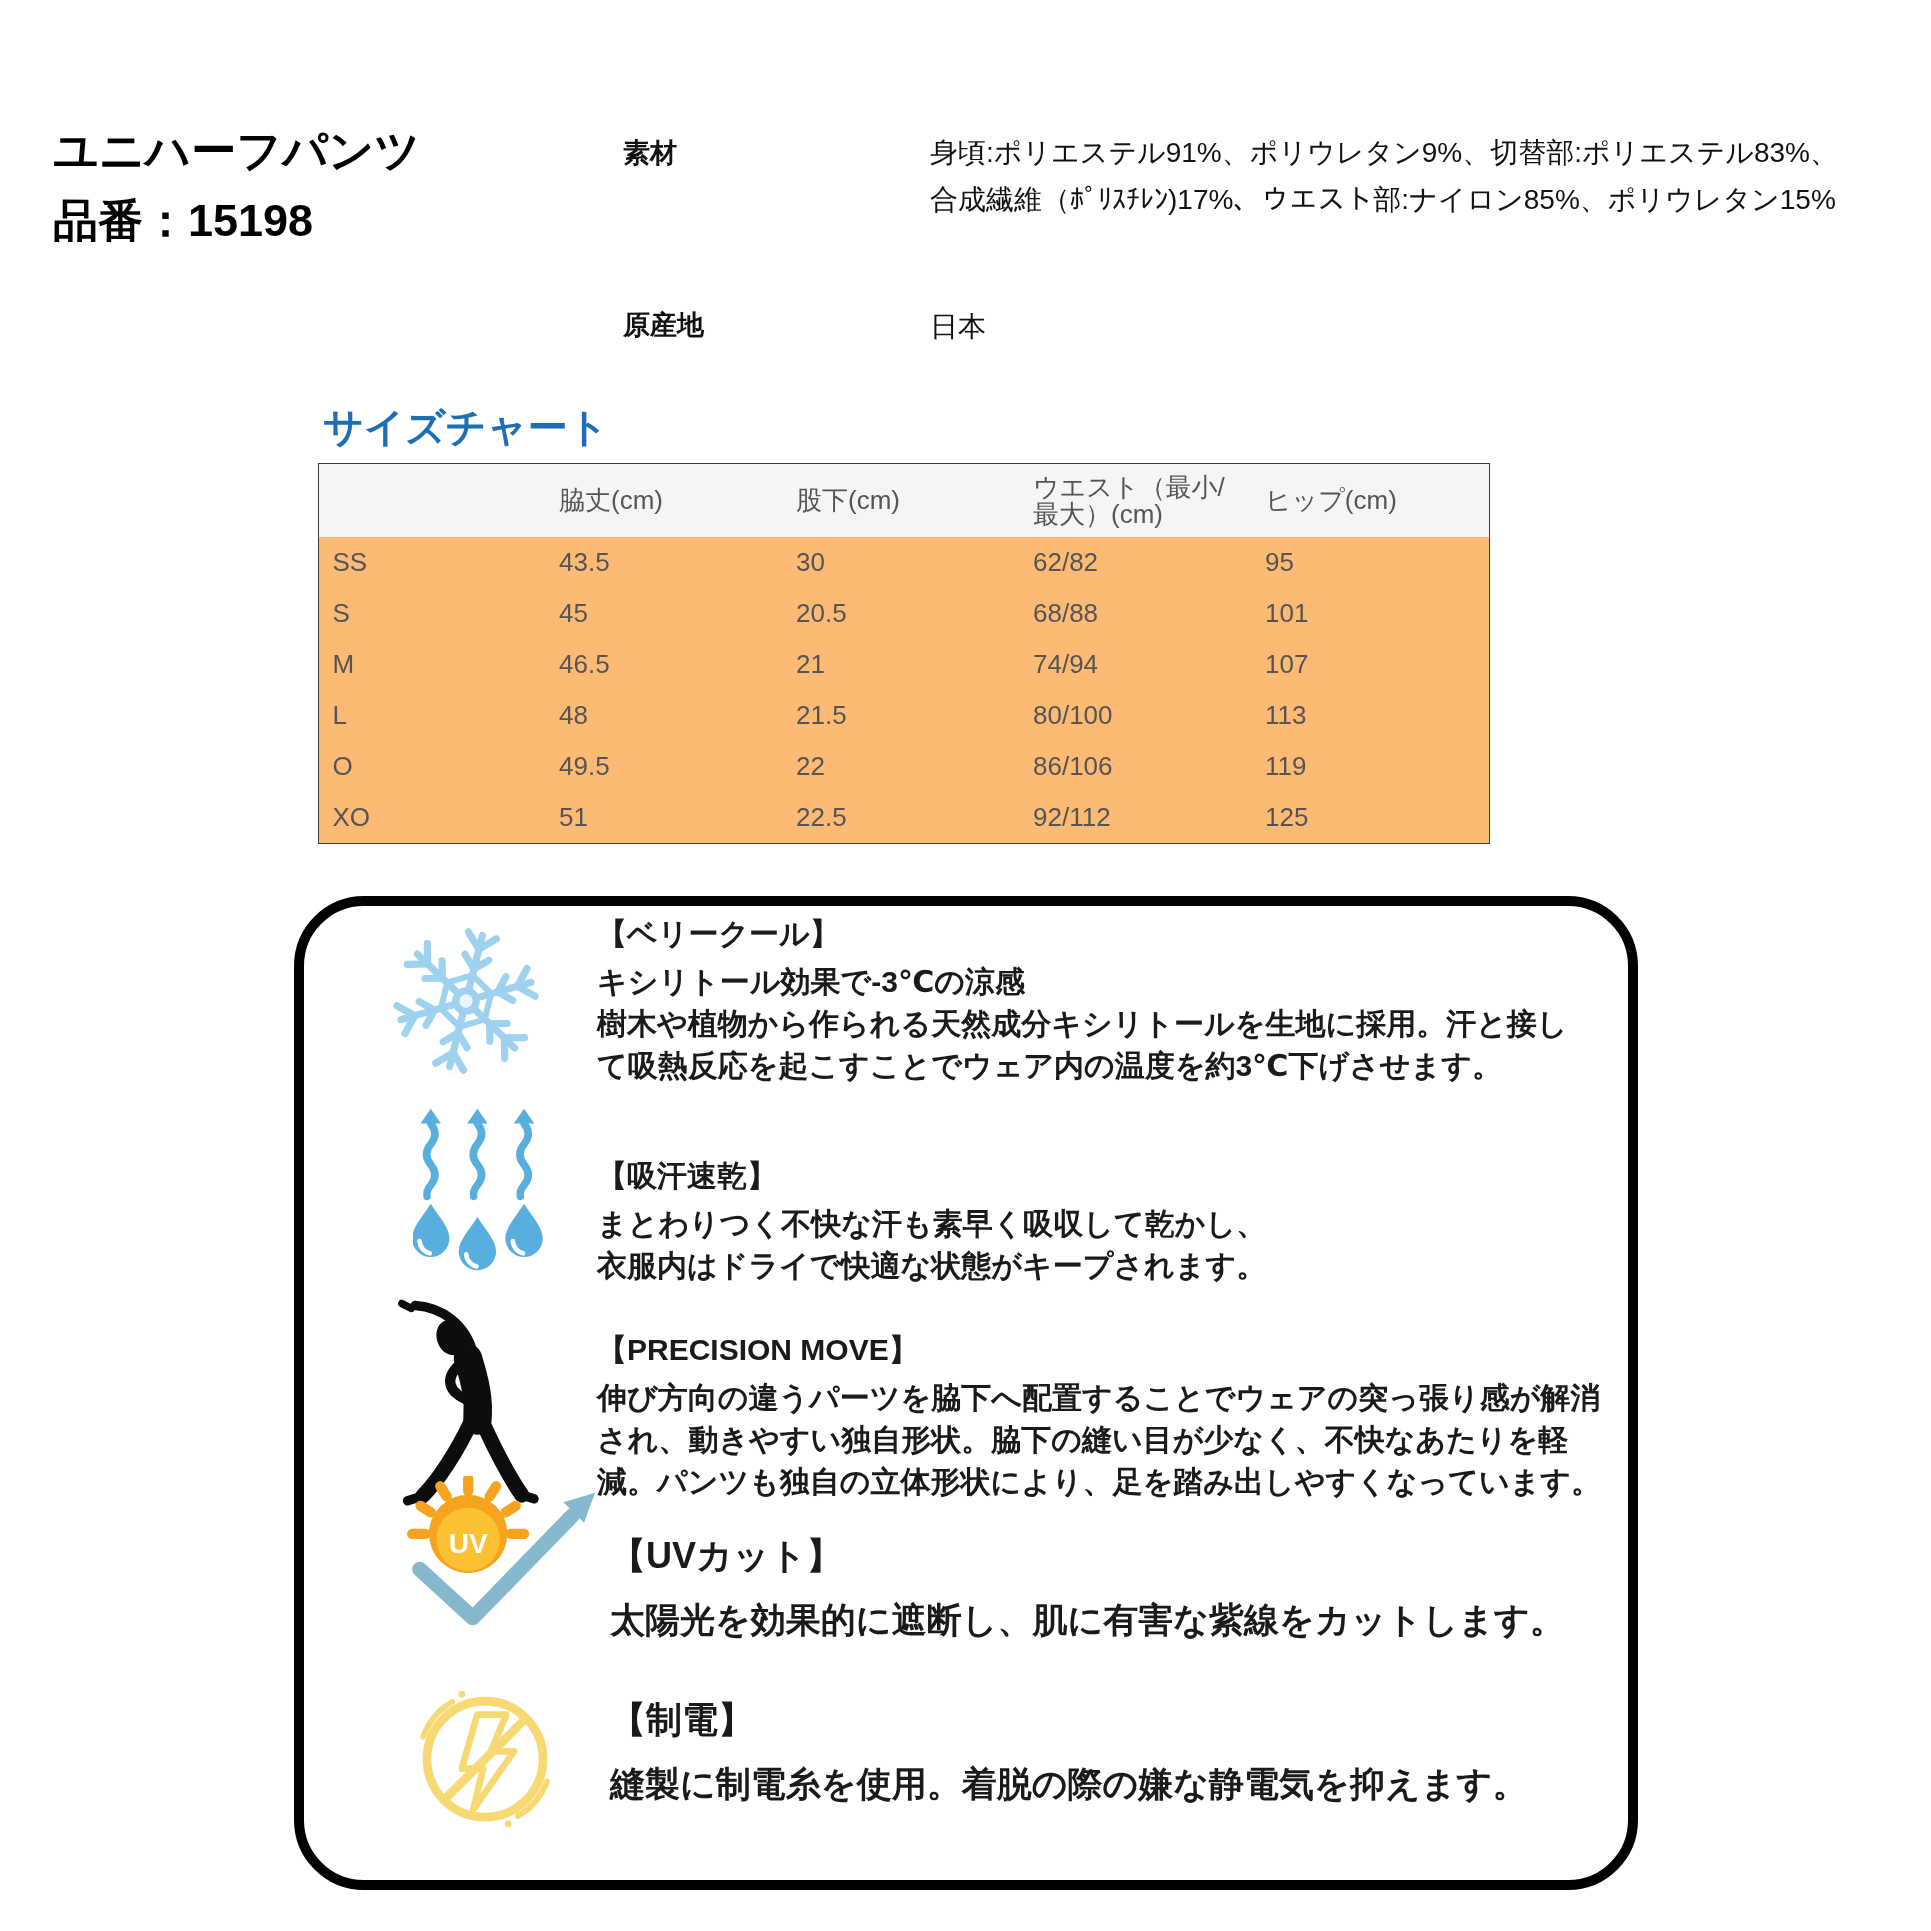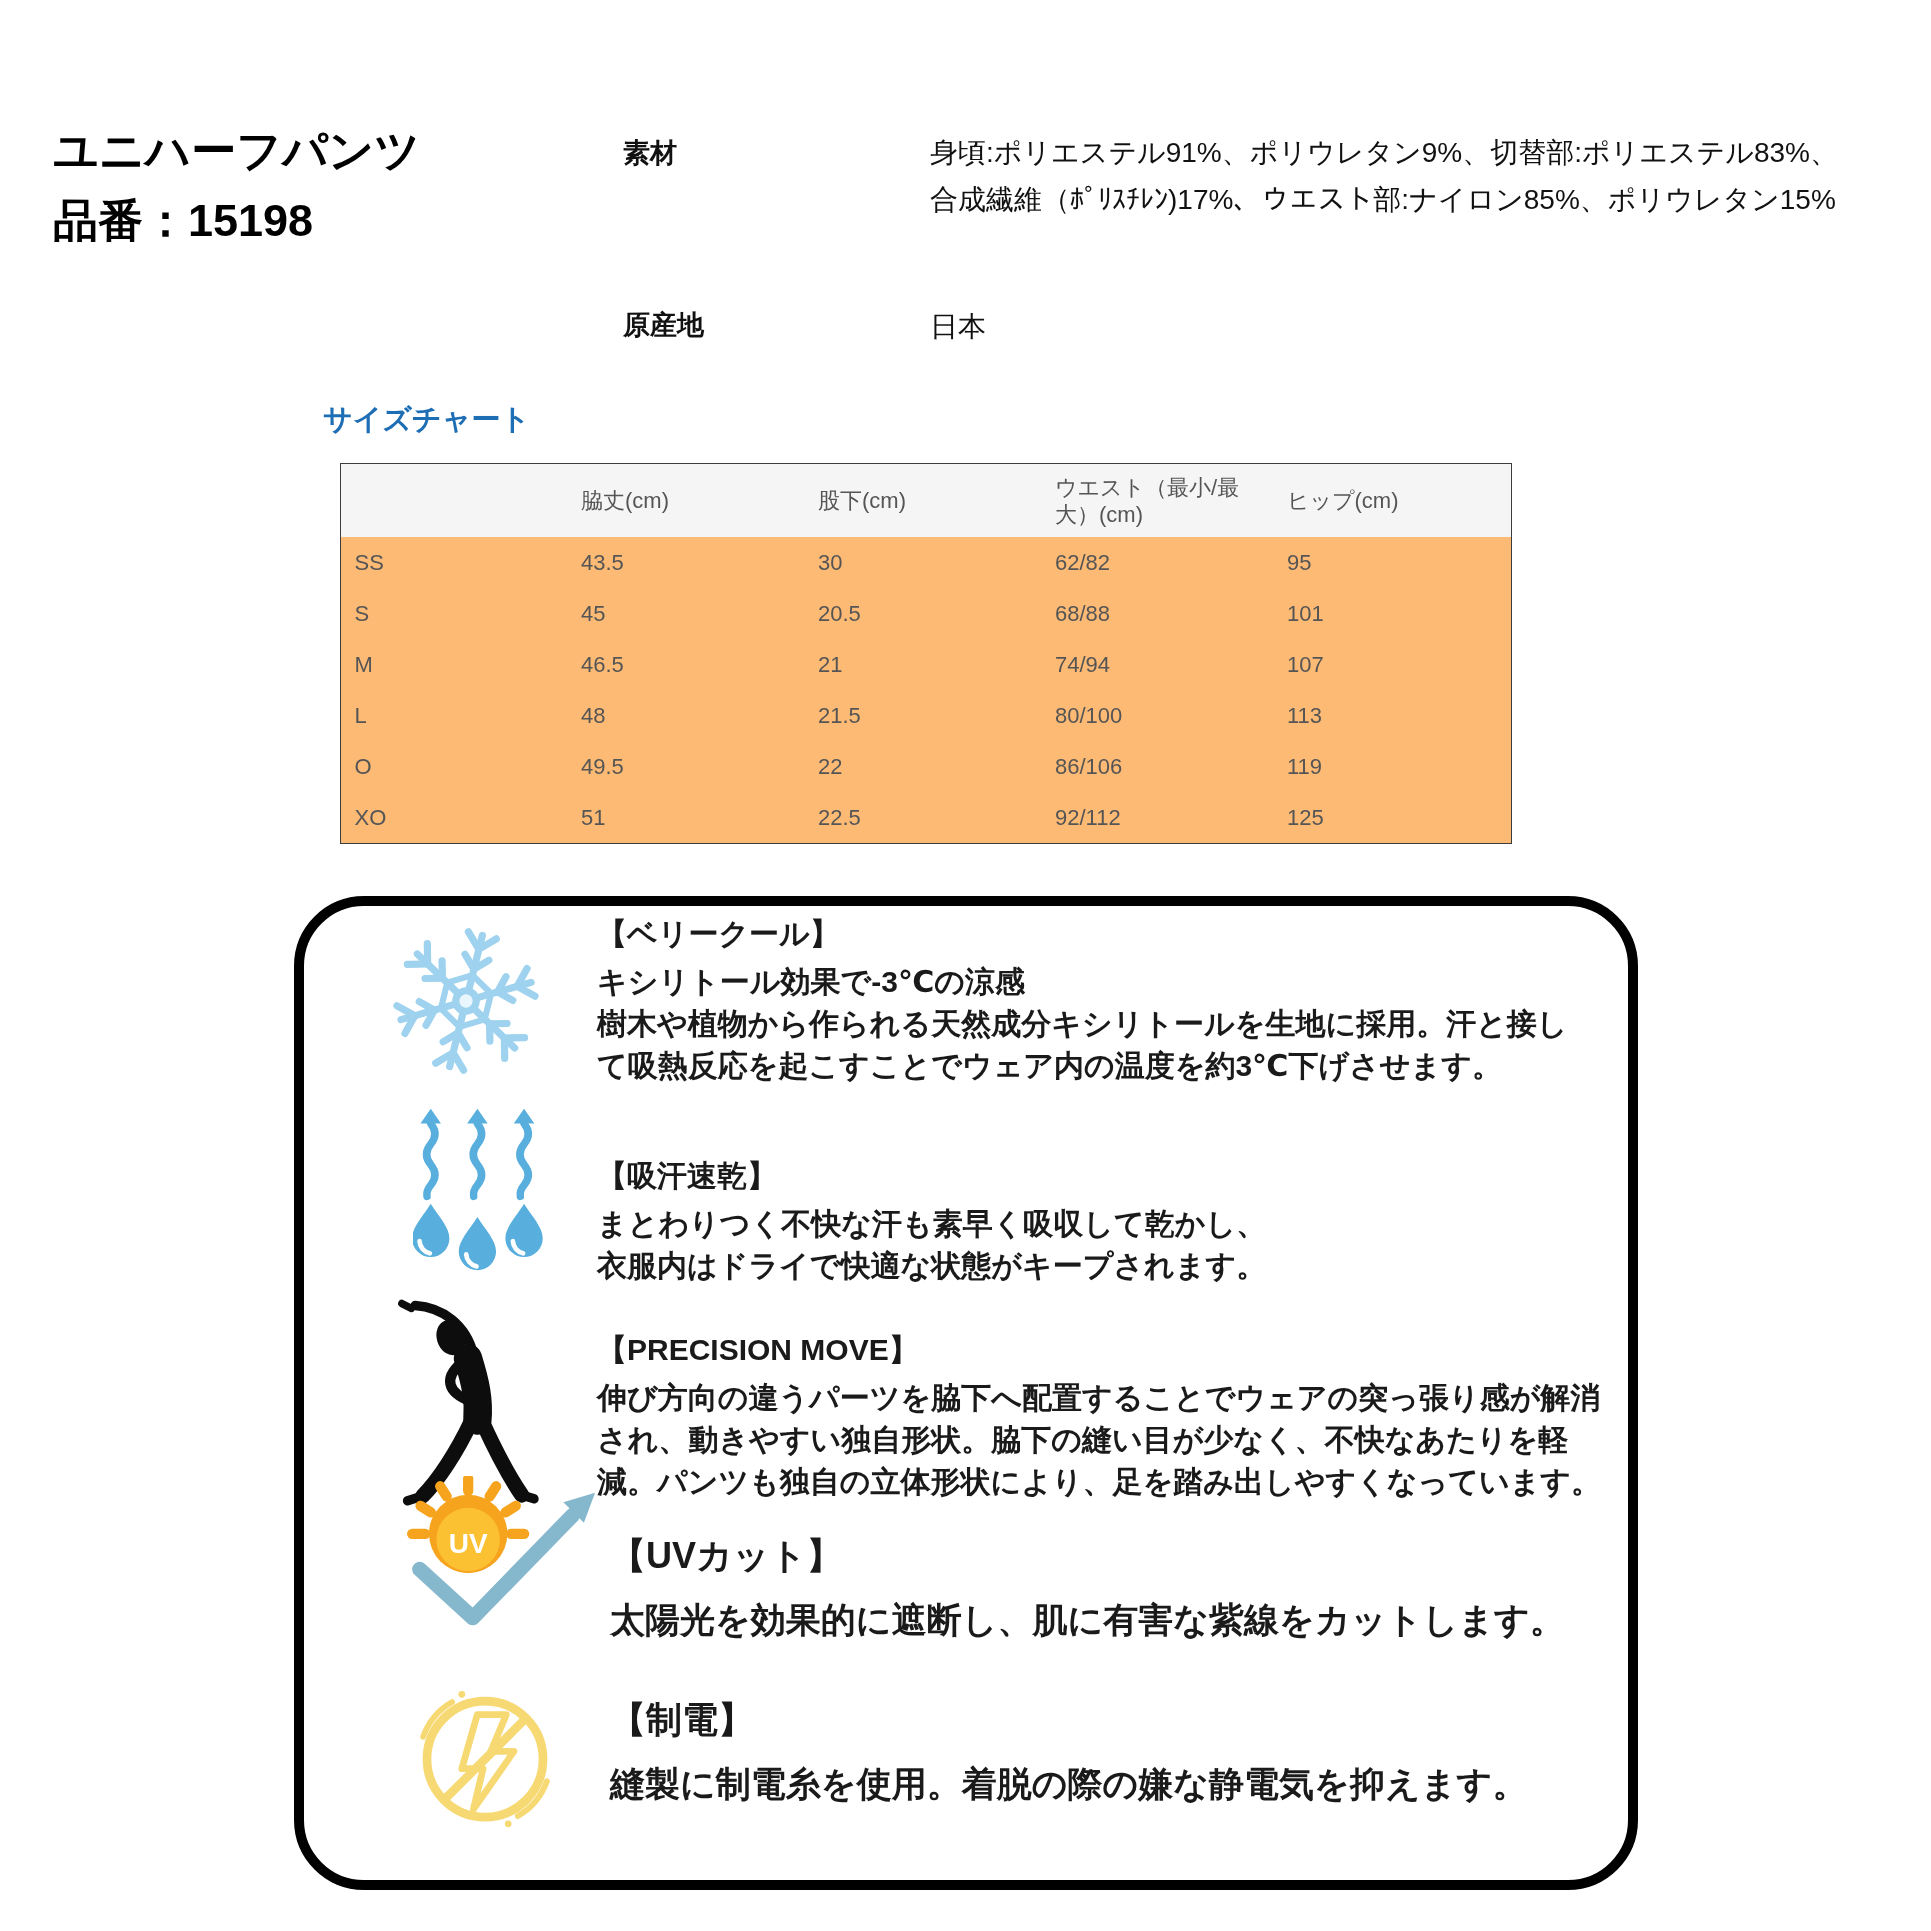--- a/index.html
+++ b/index.html
@@ -14,25 +14,25 @@
 
   
   .spec-label{font-size:27px;font-weight:bold;color:#111;}
   .spec-value{font-size:28px;line-height:47px;color:#111;}
   .spec-material-label{left:623px;top:135px;}
   .spec-material-value{left:930px;top:129px;width:925px;}
   .spec-origin-label{left:623px;top:307px;}
   .spec-origin-value{left:930px;top:303px;}
 
   
-  .chart-heading{left:323px;top:400px;font-size:29px;font-weight:bold;color:#1e6eb5;}
+  .chart-heading{left:323px;top:400px;font-size:40px;font-weight:bold;color:#1e6eb5;}
   table.size-chart{
-    position:absolute;left:340px;top:463px;width:1170px;
+    position:absolute;left:318px;top:463px;width:1170px;
     border-collapse:collapse;table-layout:fixed;
-    border:1.9px solid #3c3c3c;font-size:22px;color:#555;padding-left:24px;
+    border:1.9px solid #3c3c3c;font-size:26px;color:#555;padding-left:24px;
   }
   table.size-chart thead th{
     background:#f5f5f6;height:73px;text-align:left;
     padding:0 13.5px;font-weight:normal;vertical-align:middle;line-height:27px;
   }
   table.size-chart tbody td{height:51px;padding:0 13.5px;vertical-align:middle;background:#fdba74;}
 
   
   .feature-box{
     left:294px;top:896px;width:1344px;height:994px;

